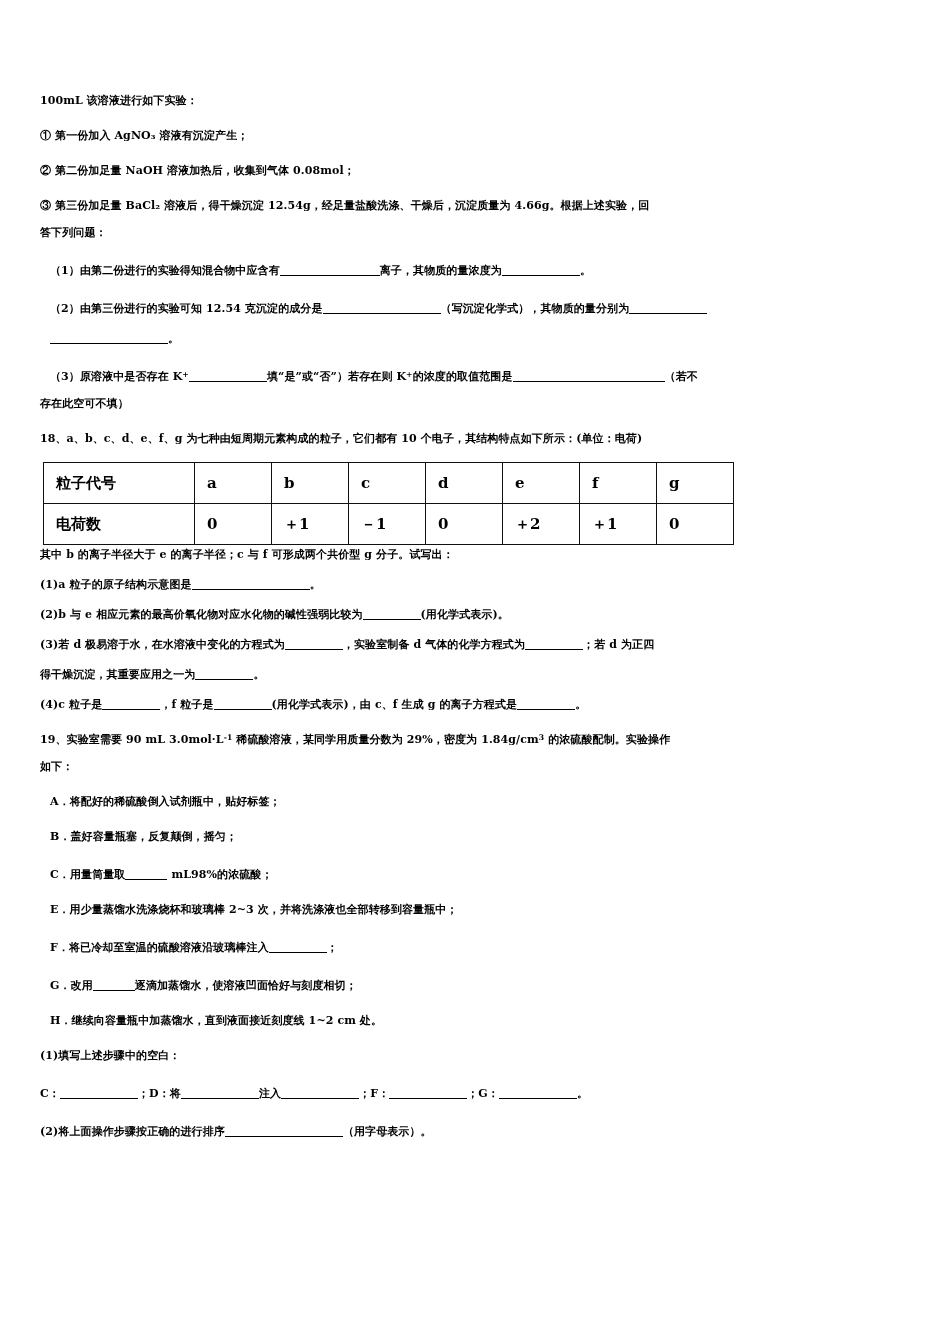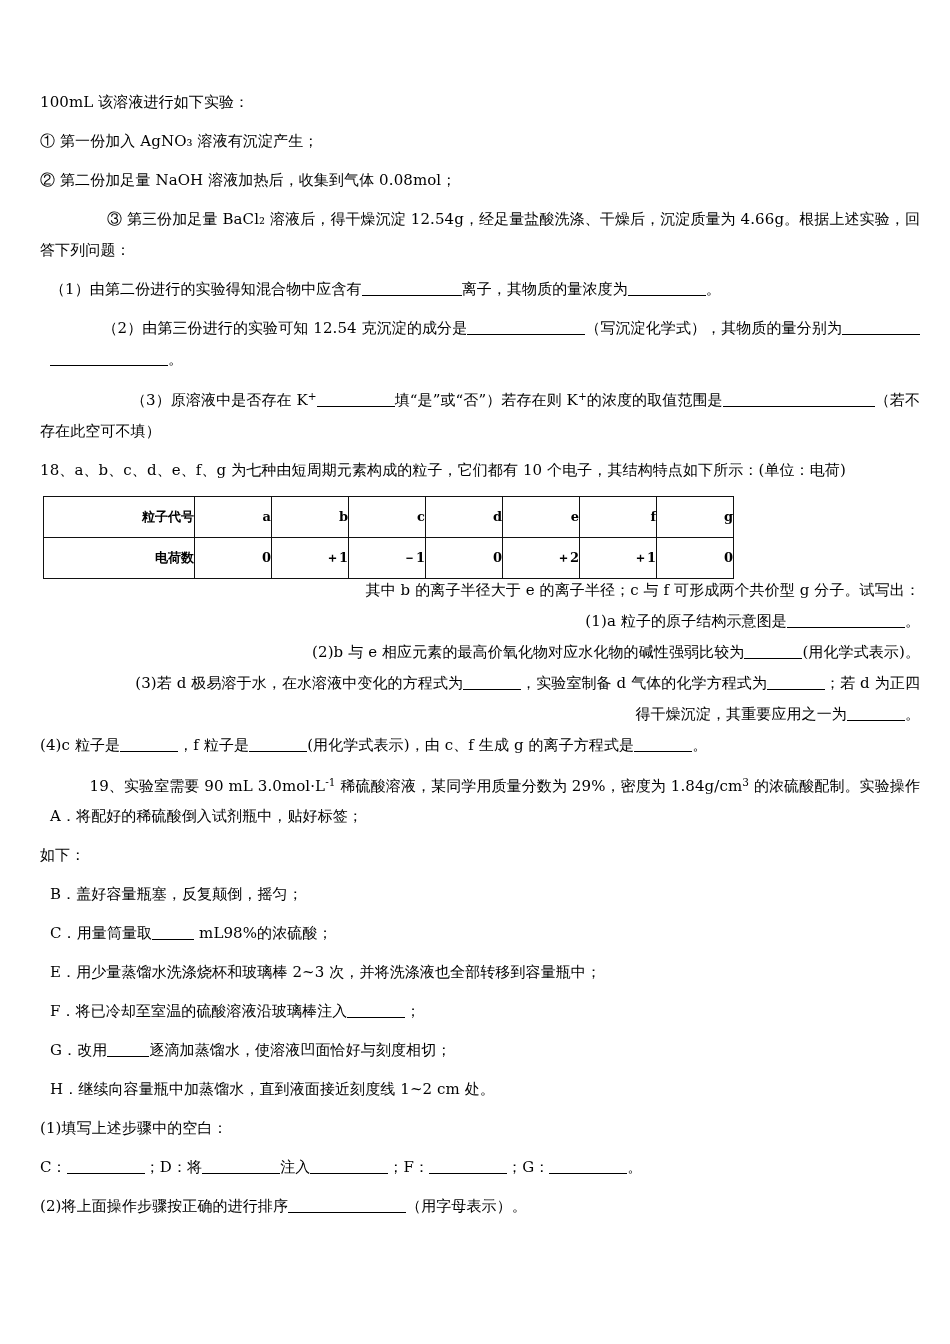--- a/index.html
+++ b/index.html
@@ -15,30 +15,30 @@
     overflow: hidden;
   }
   .page {
     position: relative;
     width: 950px;
     height: 1344px;
     box-sizing: border-box;
     padding: 95px 30px 0 40px;
   }
   .ln {
-    font-size: 15px;
-    font-weight: normal;
+    font-size: 11px;
+    font-weight: bold;
     line-height: 1.0;
     margin: 0 0 0 0;
     white-space: nowrap;
     letter-spacing: 0.1px;
   }
   
   .sp-lg { margin-bottom: 24px; }
-  .sp-md { margin-bottom: 16px; text-align: right; }
+  .sp-md { margin-bottom: 16px; }
   .sp-xs { margin-bottom: 18px; }
   .indent1 { padding-left: 10px; }
   sup { font-size: 0.70em; vertical-align: 0.45em; }
 
   .blank {
     display: inline-block;
     border-bottom: 1.4px solid #000;
     vertical-align: -2px;
     height: 13px;
   }
@@ -52,25 +52,24 @@
   table.ptable {
     border-collapse: collapse;
     margin: 9px 0 4px 3px;
     width: 590px;
     table-layout: fixed;
   }
   table.ptable td {
     border: 1.4px solid #111;
     height: 40px;
     padding: 0 0 0 12px;
-    font-size: 13px;
+    font-size: 15px;
     font-weight: bold;
     font-family: "DejaVu Serif", "Liberation Serif", serif;
     vertical-align: middle;
-    text-align: right;
   }
   table.ptable td.labelcell { width: 138px; }
   table.ptable td.datacell  { width: 64px; }
 </style>
 </head>
 <body>
 
 <div class="page">
 
   <p class="ln sp-lg">100mL 该溶液进行如下实验：</p>
@@ -142,25 +141,25 @@
     <span>得干燥沉淀，其重要应用之一为</span><span class="blank b-s"></span><span>。</span>
   </p>
 
   <p class="ln sp-lg">
     <span>(4)c 粒子是</span><span class="blank b-s"></span><span>，f 粒子是</span><span class="blank b-s"></span><span>(用化学式表示)，由 c、f 生成 g 的离子方程式是</span><span class="blank b-s"></span><span>。</span>
   </p>
 
   <p class="ln sp-md">
     <span>19、实验室需要 90 mL 3.0mol·L</span><sup>-1</sup><span> 稀硫酸溶液，某同学用质量分数为 29%，密度为 1.84g/cm</span><sup>3</sup><span> 的浓硫酸配制。实验操作</span>
   </p>
+  <p class="ln sp-lg">如下：</p>
+
   <p class="ln sp-lg indent1">
     <span>A．</span><span>将配好的稀硫酸倒入试剂瓶中，贴好标签；</span>
   </p>
-
-  <p class="ln sp-lg">如下：</p>
 
   <p class="ln sp-lg indent1">
     <span>B．</span><span>盖好容量瓶塞，反复颠倒，摇匀；</span>
   </p>
 
   <p class="ln sp-lg indent1">
     <span>C．</span><span>用量筒量取</span><span class="blank b-xs"></span><span> mL98%的浓硫酸；</span>
   </p>
 
 

